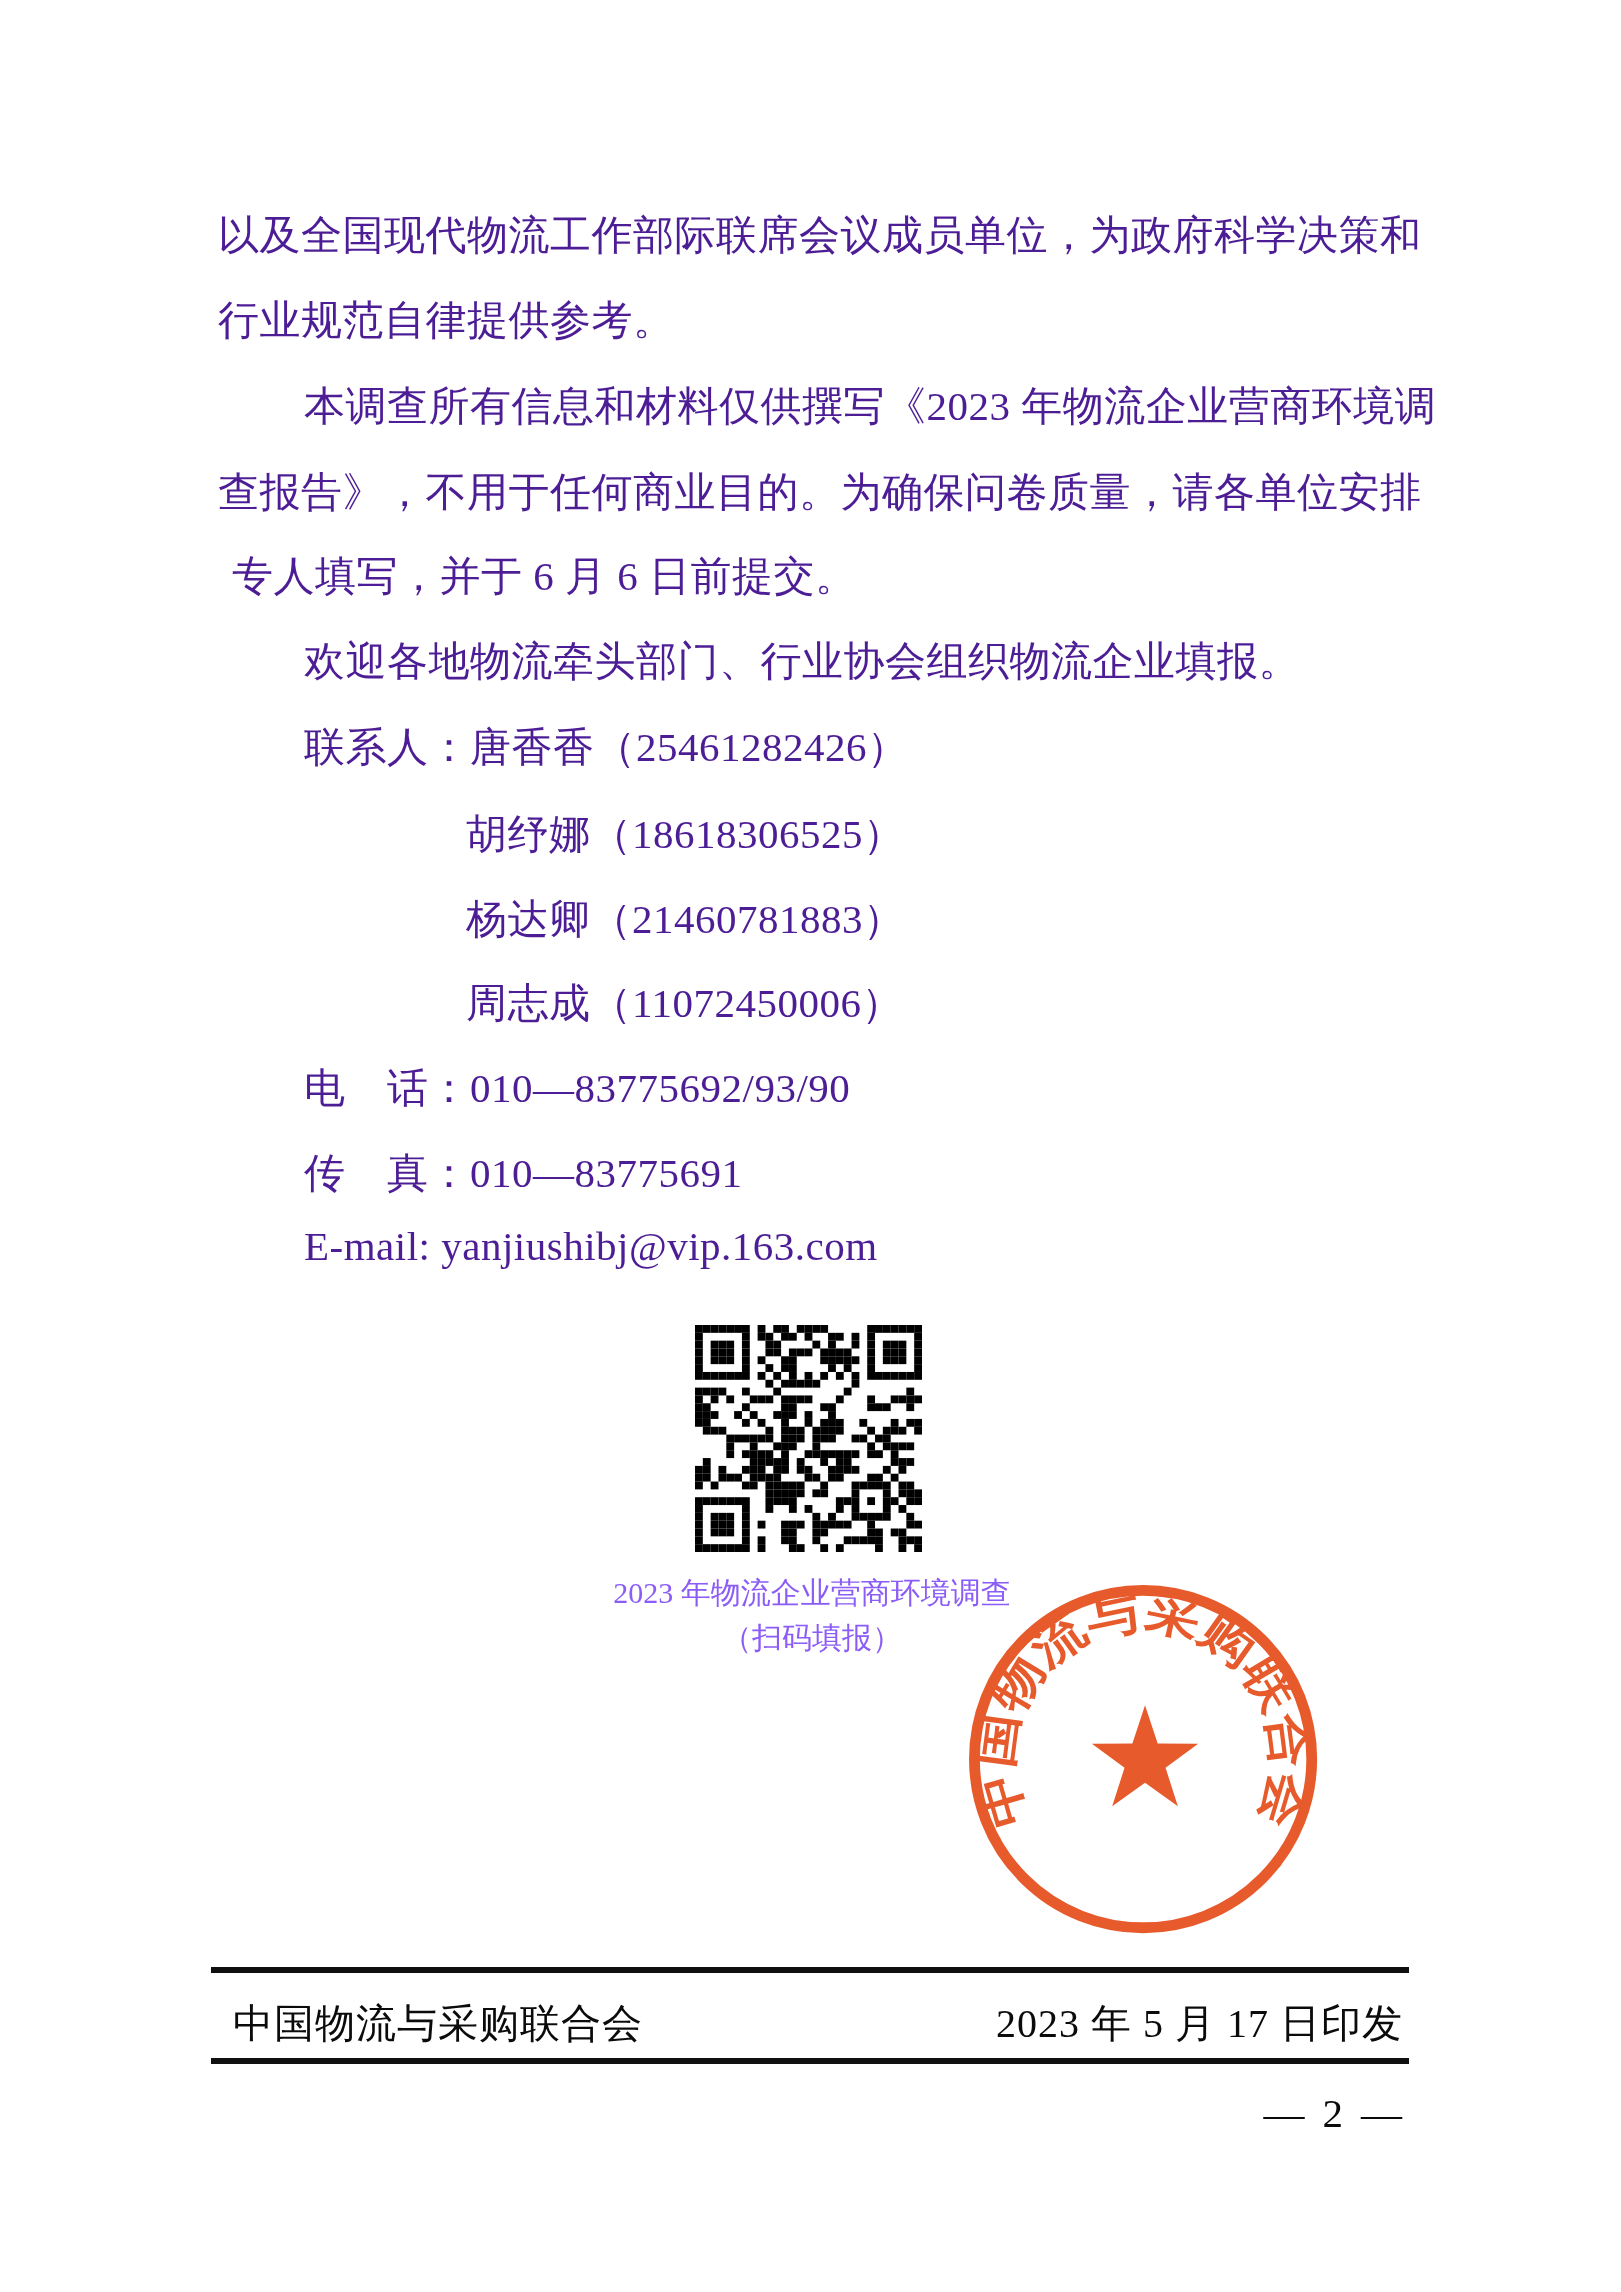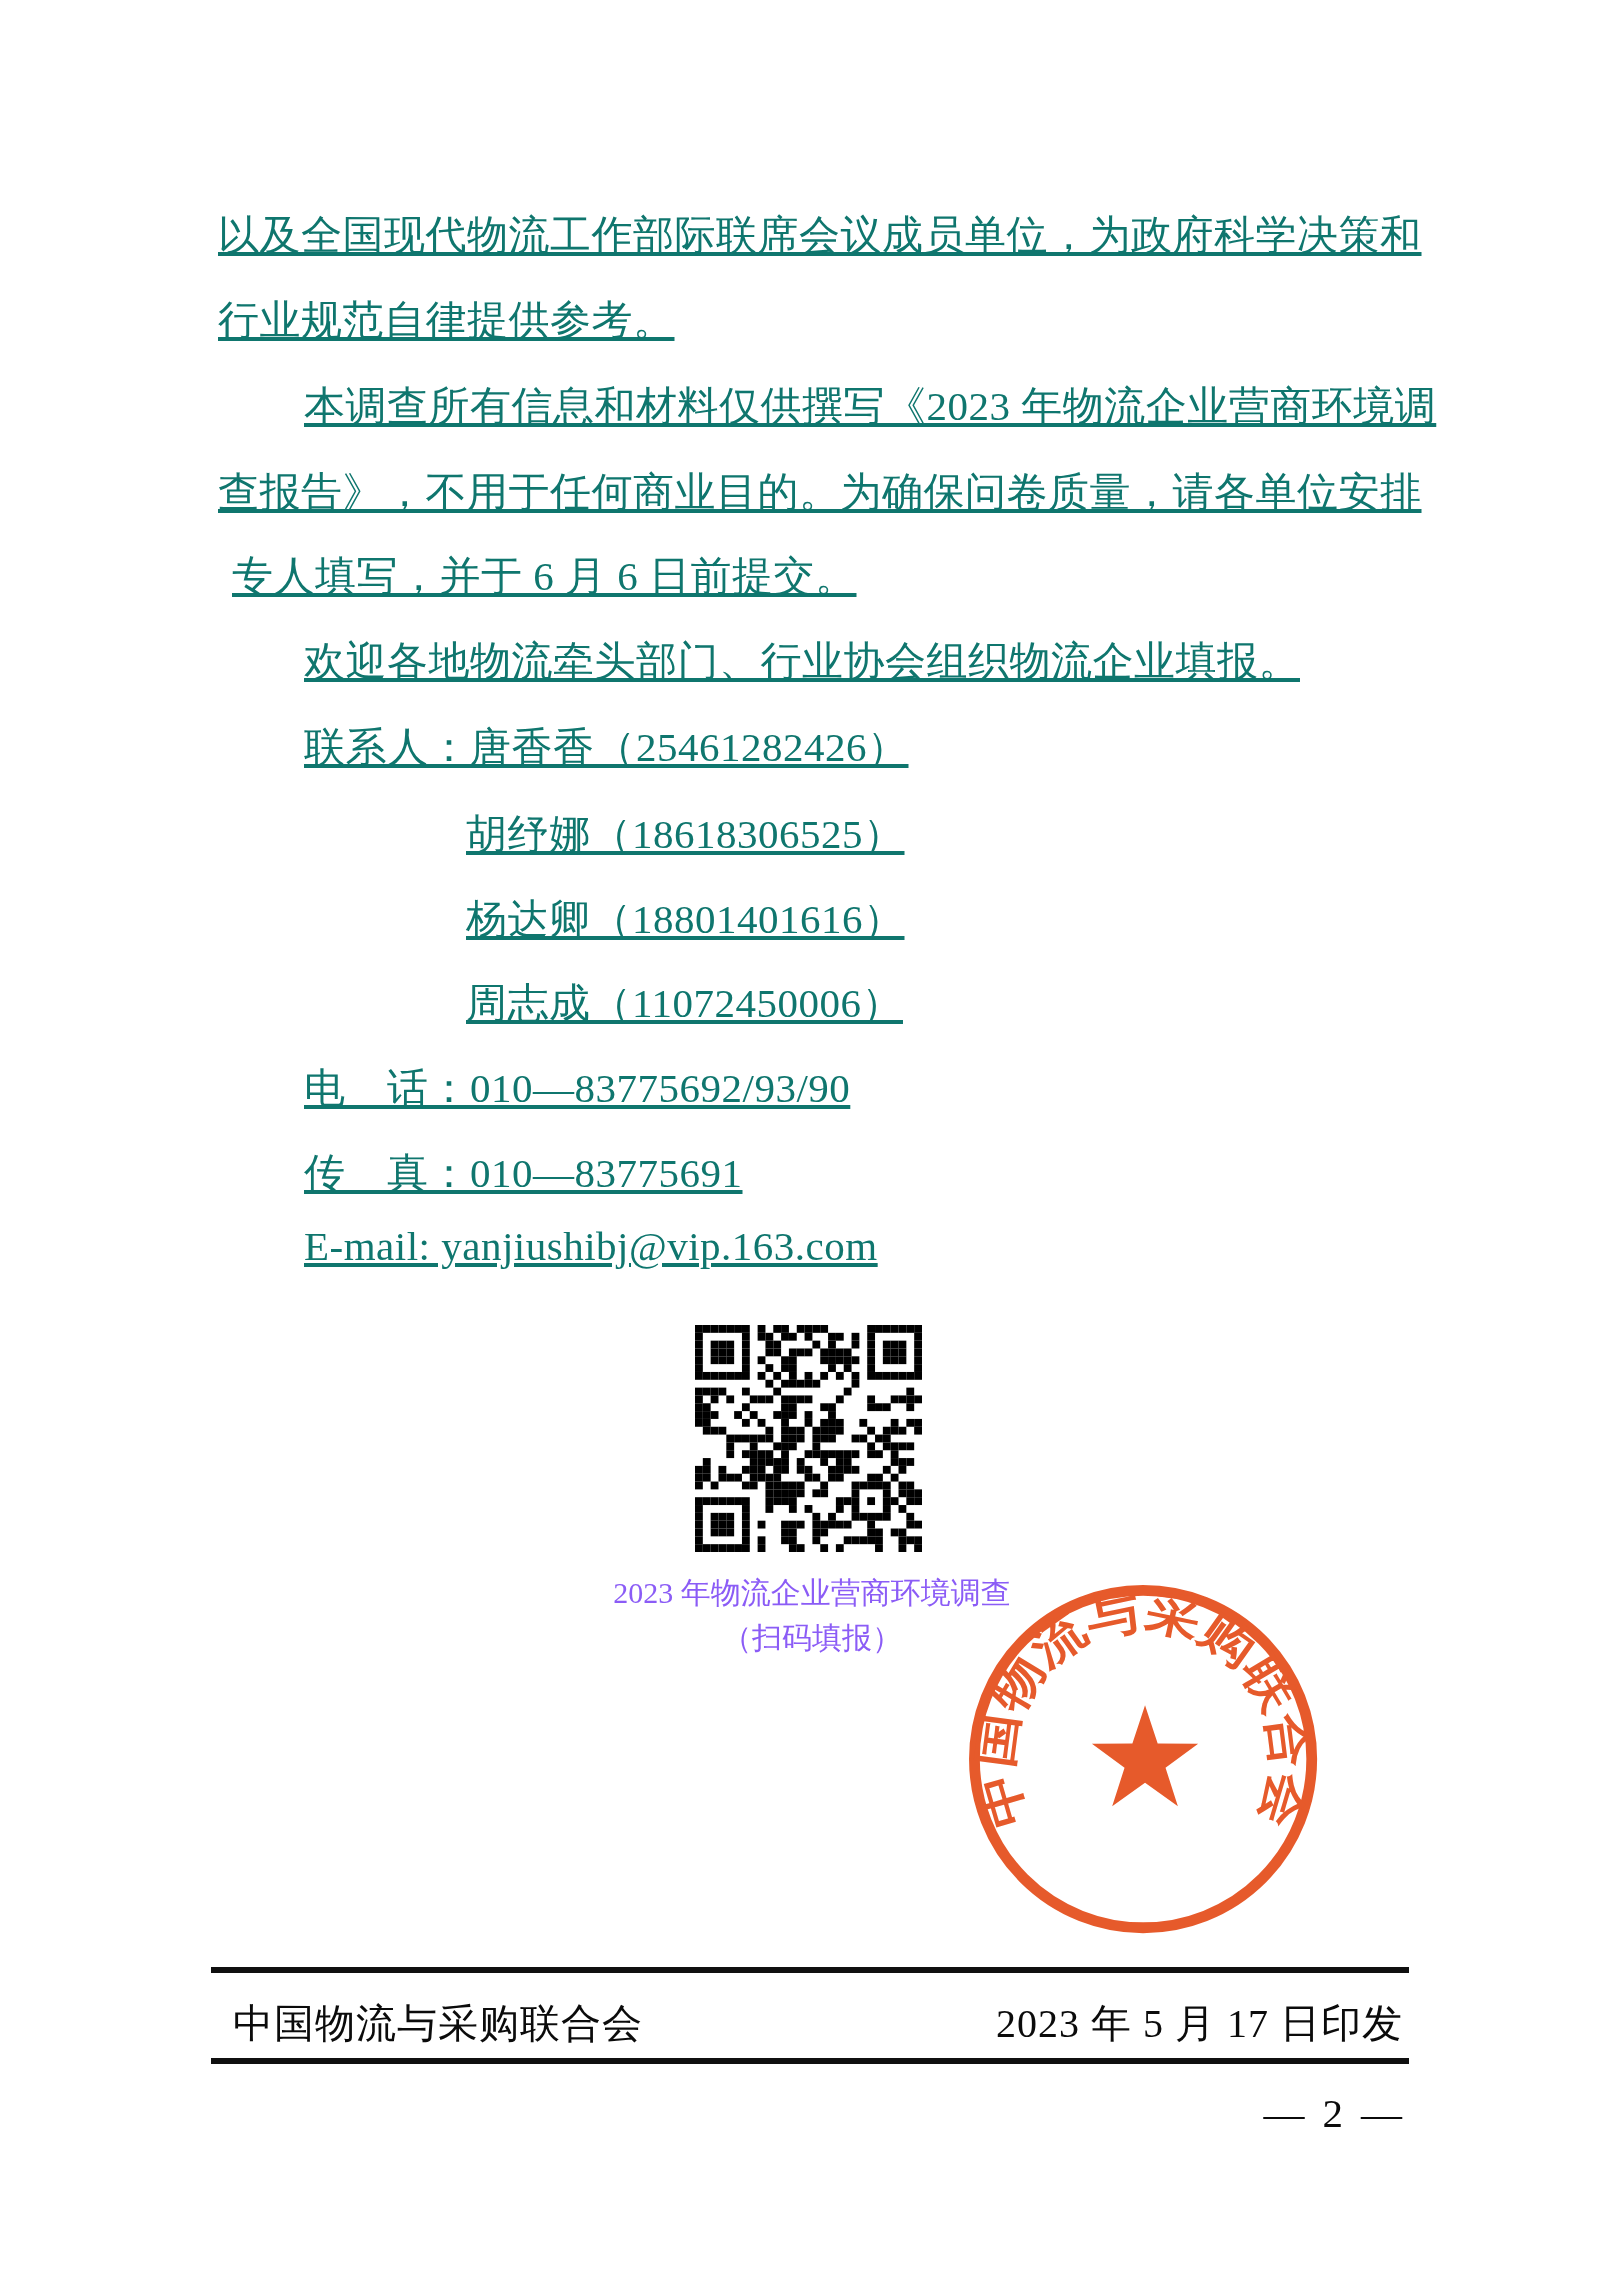--- a/index.html
+++ b/index.html
@@ -11,22 +11,21 @@
     overflow:hidden;
     font-family:"Liberation Serif","DejaVu Serif",serif;
     color:#0b0b0b;
   }
   .ln{
     position:absolute;
     font-size:41px;
     line-height:49px;
     letter-spacing:0.5px;
     white-space:nowrap;
-    color:#0f766e;
-    text-decoration:underline;
+    color:#4c1d95;
   }
   .qr-wrap{
     position:absolute;left:695px;top:1325px;width:233px;height:233px;
   }
   .caption{
     position:absolute;left:518px;width:588px;text-align:center;
     font-size:30px;line-height:37px;white-space:nowrap;color:#8b5cf6;
   }
   .date-line{
     position:absolute;left:992px;top:1790px;
@@ -56,21 +55,21 @@
 <div class="page">
 
   <div class="ln" style="left:218px;top:211px;">以及全国现代物流工作部际联席会议成员单位，为政府科学决策和</div>
   <div class="ln" style="left:218px;top:296px;">行业规范自律提供参考。</div>
   <div class="ln" style="left:304px;top:382px;">本调查所有信息和材料仅供撰写《2023 年物流企业营商环境调</div>
   <div class="ln" style="left:218px;top:468px;">查报告》，不用于任何商业目的。为确保问卷质量，请各单位安排</div>
   <div class="ln" style="left:218px;top:552px;margin-left:14px;">专人填写，并于 6 月 6 日前提交。</div>
   <div class="ln" style="left:304px;top:637px;">欢迎各地物流牵头部门、行业协会组织物流企业填报。</div>
   <div class="ln" style="left:304px;top:723px;">联系人：唐香香（25461282426）</div>
   <div class="ln" style="left:466px;top:810px;">胡纾娜（18618306525）</div>
-  <div class="ln" style="left:466px;top:895px;">杨达卿（18801401616）</div>
+  <div class="ln" style="left:466px;top:895px;">杨达卿（21460781883）</div>
   <div class="ln" style="left:466px;top:979px;">周志成（11072450006）</div>
   <div class="ln" style="left:304px;top:1064px;">电　话：010—83775692/93/90</div>
   <div class="ln" style="left:304px;top:1149px;">传　真：010—83775691</div>
   <div class="ln" style="left:304px;top:1222px;">E-mail:  yanjiushibj@vip.163.com</div>
 
   <div class="qr-wrap" id="qr"><svg width="227" height="227" viewBox="0 0 232 232">
         <rect x="0" y="0" width="8" height="8" fill="#000"></rect>
         <rect x="8" y="0" width="8" height="8" fill="#000"></rect>
         <rect x="16" y="0" width="8" height="8" fill="#000"></rect>
         <rect x="24" y="0" width="8" height="8" fill="#000"></rect>

